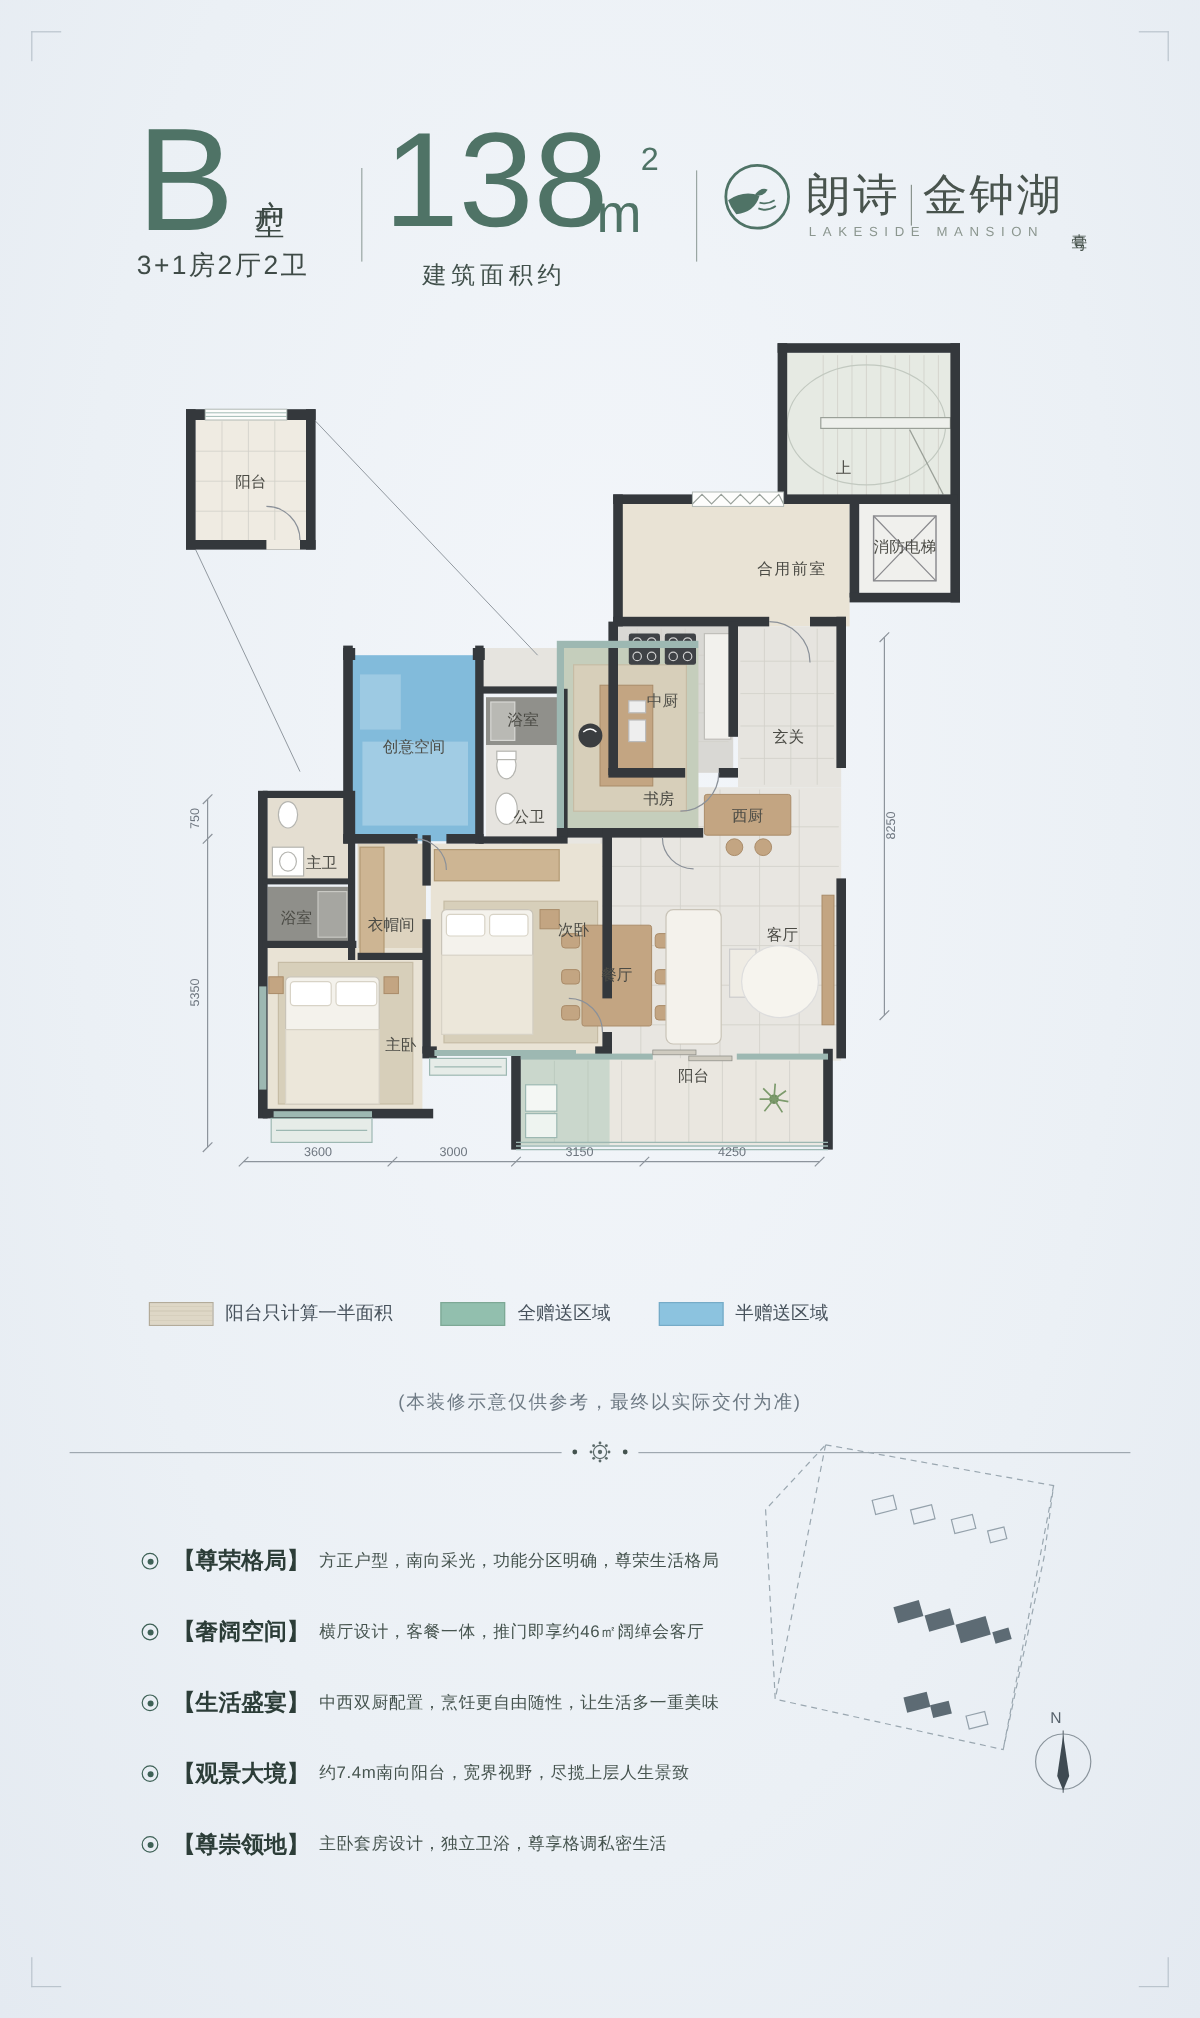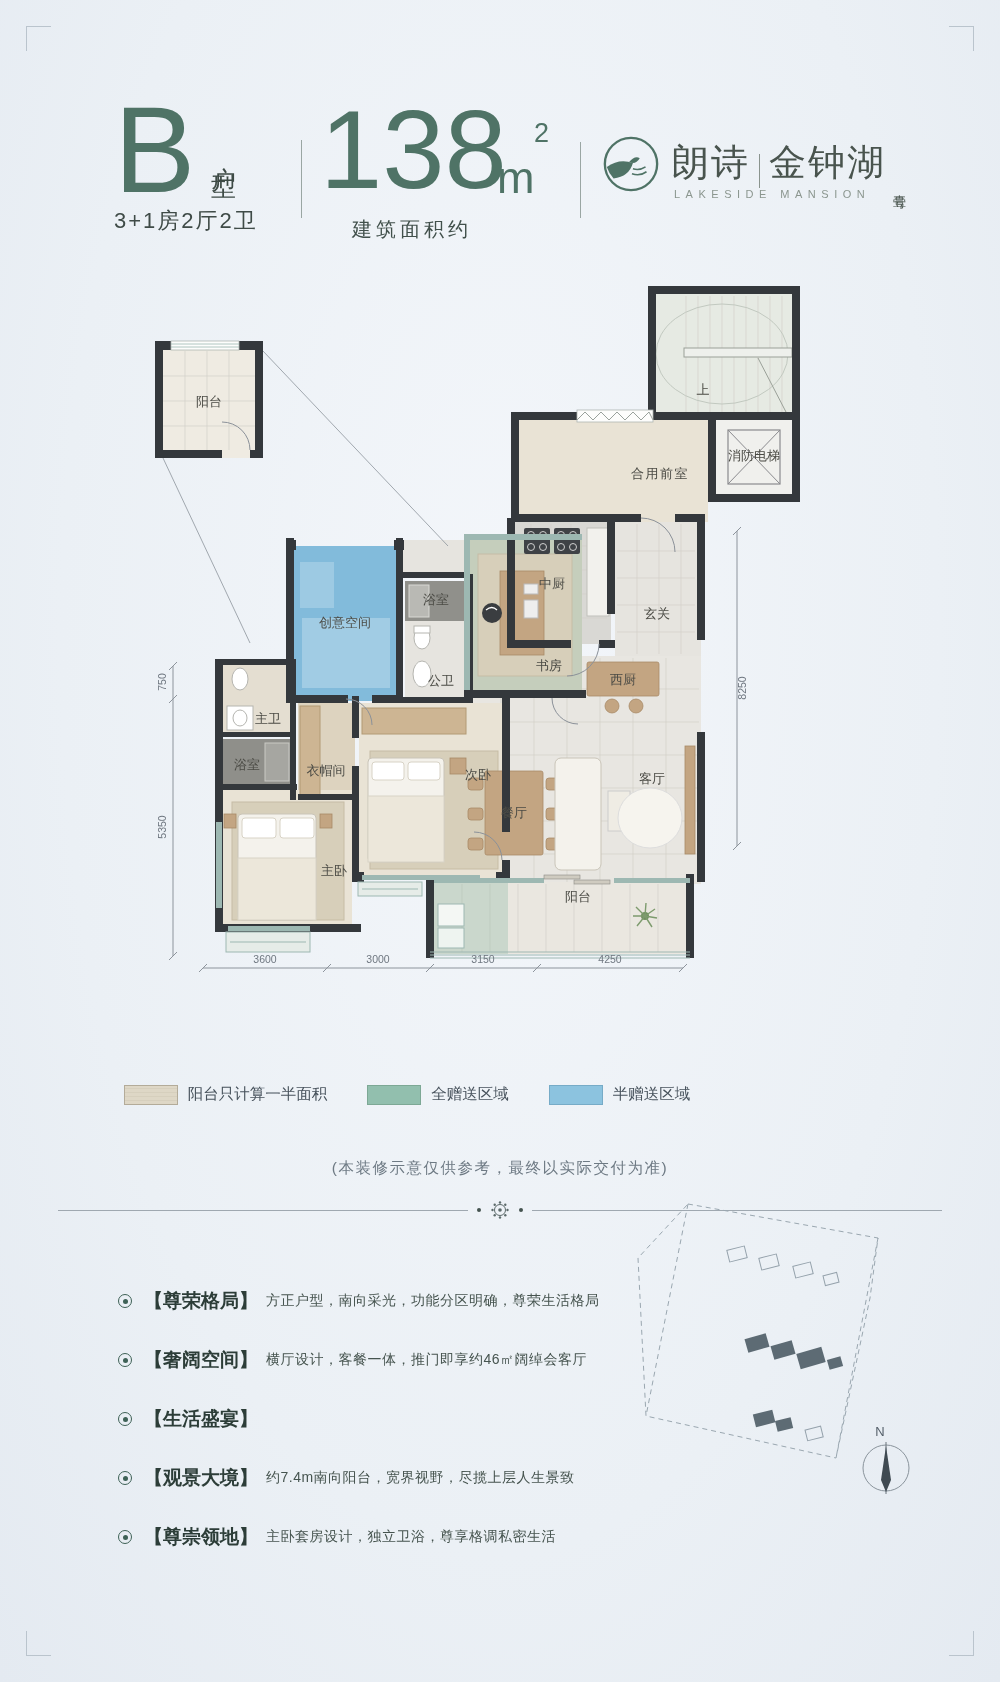--- a/index.html
+++ b/index.html
@@ -387,20 +387,21 @@
       <span class="txt">方正户型，南向采光，功能分区明确，尊荣生活格局</span>
     </li>
     <li>
       <span class="bullet"></span>
       <span class="tag">【奢阔空间】</span>
       <span class="txt">横厅设计，客餐一体，推门即享约46㎡阔绰会客厅</span>
     </li>
     <li>
       <span class="bullet"></span>
       <span class="tag">【生活盛宴】</span>
+      <span class="txt">中西双厨配置，烹饪更自由随性，让生活多一重美味</span>
     </li>
     <li>
       <span class="bullet"></span>
       <span class="tag">【观景大境】</span>
       <span class="txt">约7.4m南向阳台，宽界视野，尽揽上层人生景致</span>
     </li>
     <li>
       <span class="bullet"></span>
       <span class="tag">【尊崇领地】</span>
       <span class="txt">主卧套房设计，独立卫浴，尊享格调私密生活</span>

